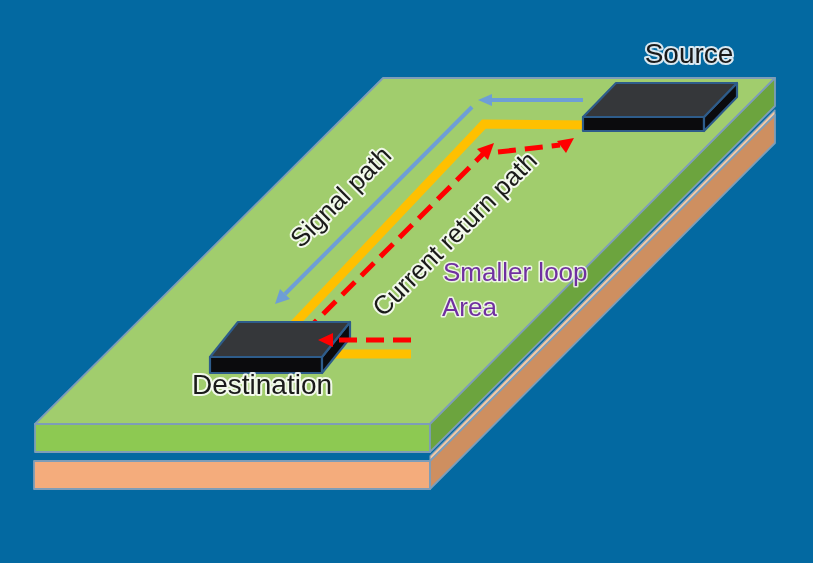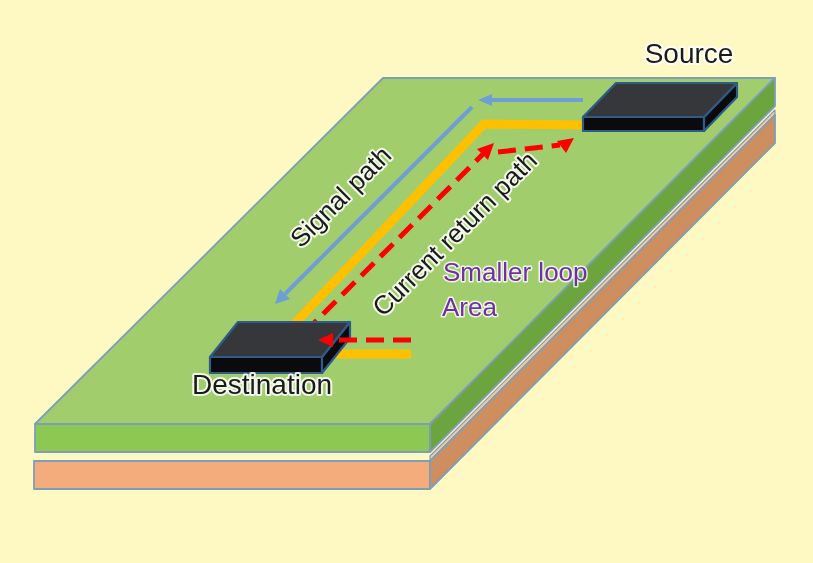--- a/index.html
+++ b/index.html
@@ -1,16 +1,16 @@
 <!DOCTYPE html>
 <html style="--pcb-top: #A1CD6D; --pcb-front: #8DC952; --pcb-side: #6CA43E; --ground-top: #F5C9A3; --ground-front: #F4AC7C; --ground-side: #CE8F60; --board-outline: #7E9DB8; --chip-top: #35373A; --chip-body: #0B0B0D; --chip-outline: #2E5C8A; --signal-trace-yellow: #FFC000; --signal-path-blue: #6E9ED6; --return-path-red: #FF0000; --loop-label-purple: #7030A0; --label-text: #1A1A1A;"><head>
 <meta charset="utf-8">
 <style>
   html,body{margin:0;padding:0;background:#ffffff;}
-  .stage{position:relative;width:813px;height:563px;background:#fef9c3;overflow:hidden;}
+  .stage{position:relative;width:813px;height:563px;background:#0369a1;overflow:hidden;}
   svg{display:block;}
   
   .pcb-top   {fill:var(--pcb-top);   stroke:var(--board-outline);stroke-width:1.8;stroke-linejoin:round;}
   .pcb-front {fill:var(--pcb-front); stroke:var(--board-outline);stroke-width:1.8;stroke-linejoin:round;}
   .pcb-side  {fill:var(--pcb-side);  stroke:var(--board-outline);stroke-width:1.8;stroke-linejoin:round;}
   .gnd-top   {fill:var(--ground-top);  stroke:var(--board-outline);stroke-width:1.2;stroke-linejoin:round;}
   .gnd-front {fill:var(--ground-front);stroke:var(--board-outline);stroke-width:1.8;stroke-linejoin:round;}
   .gnd-side  {fill:var(--ground-side); stroke:var(--board-outline);stroke-width:1.8;stroke-linejoin:round;}
   
   .chip-top  {fill:var(--chip-top); stroke:var(--chip-outline);stroke-width:2.2;stroke-linejoin:round;}

